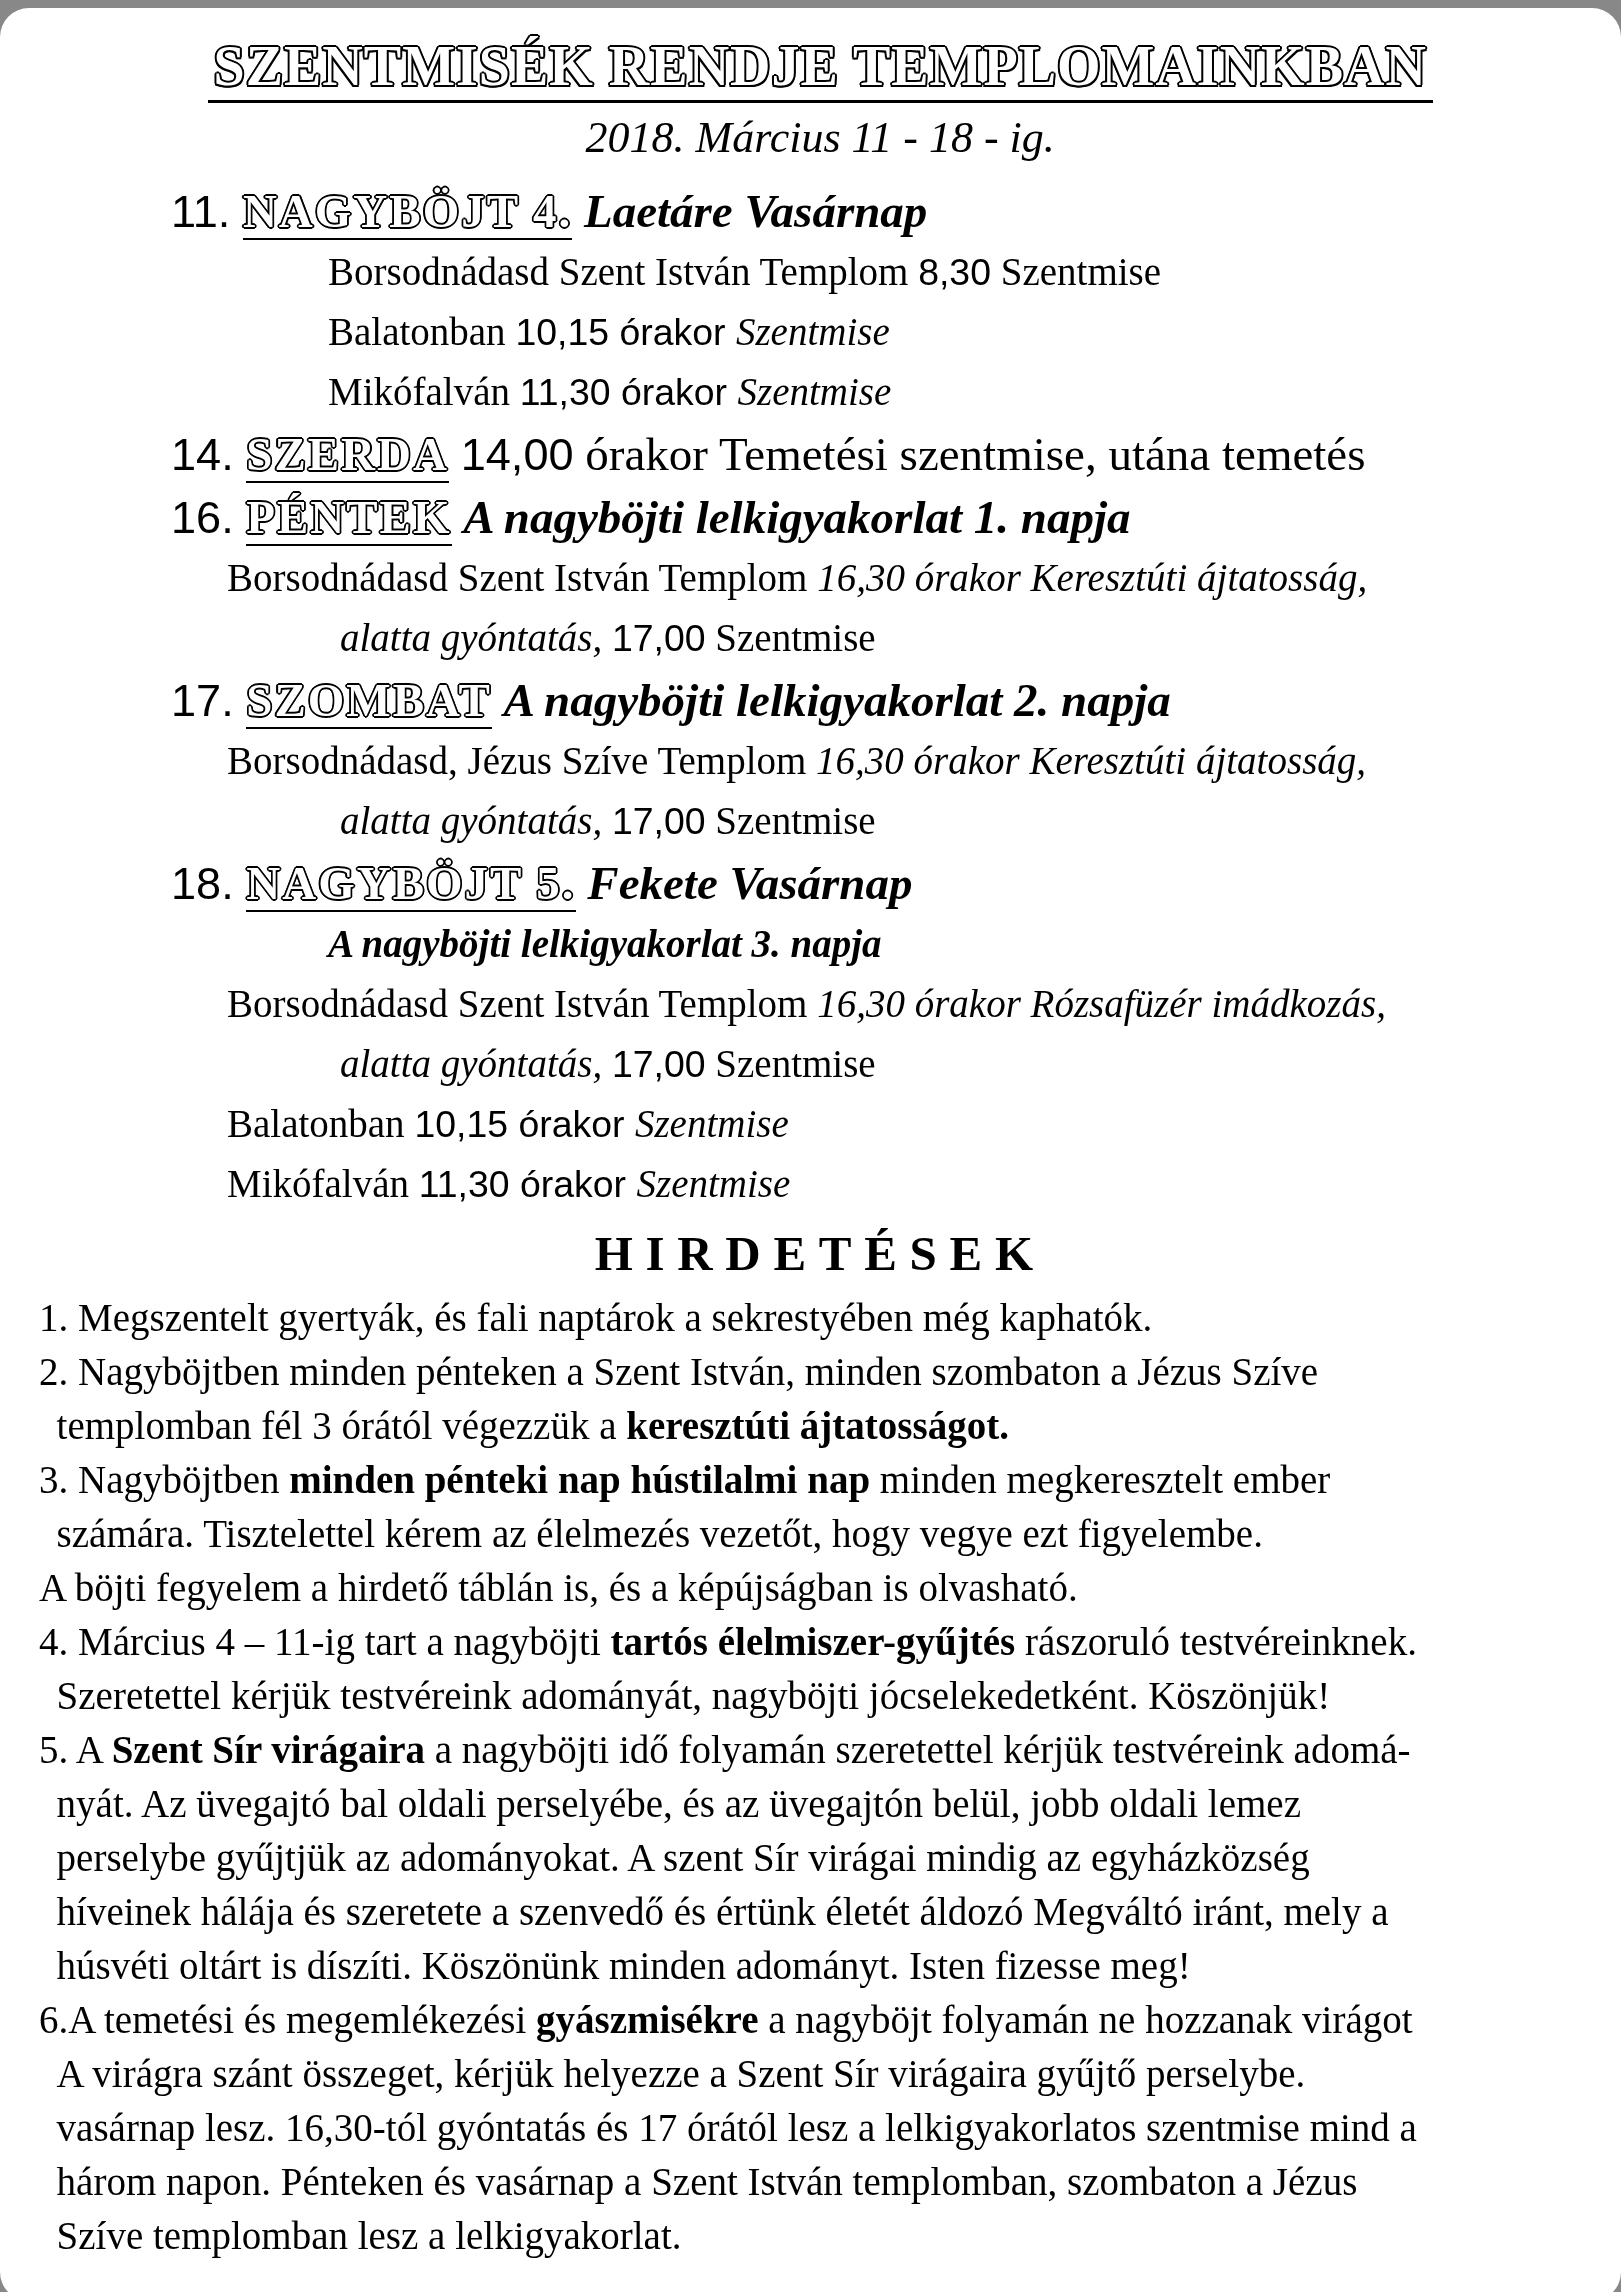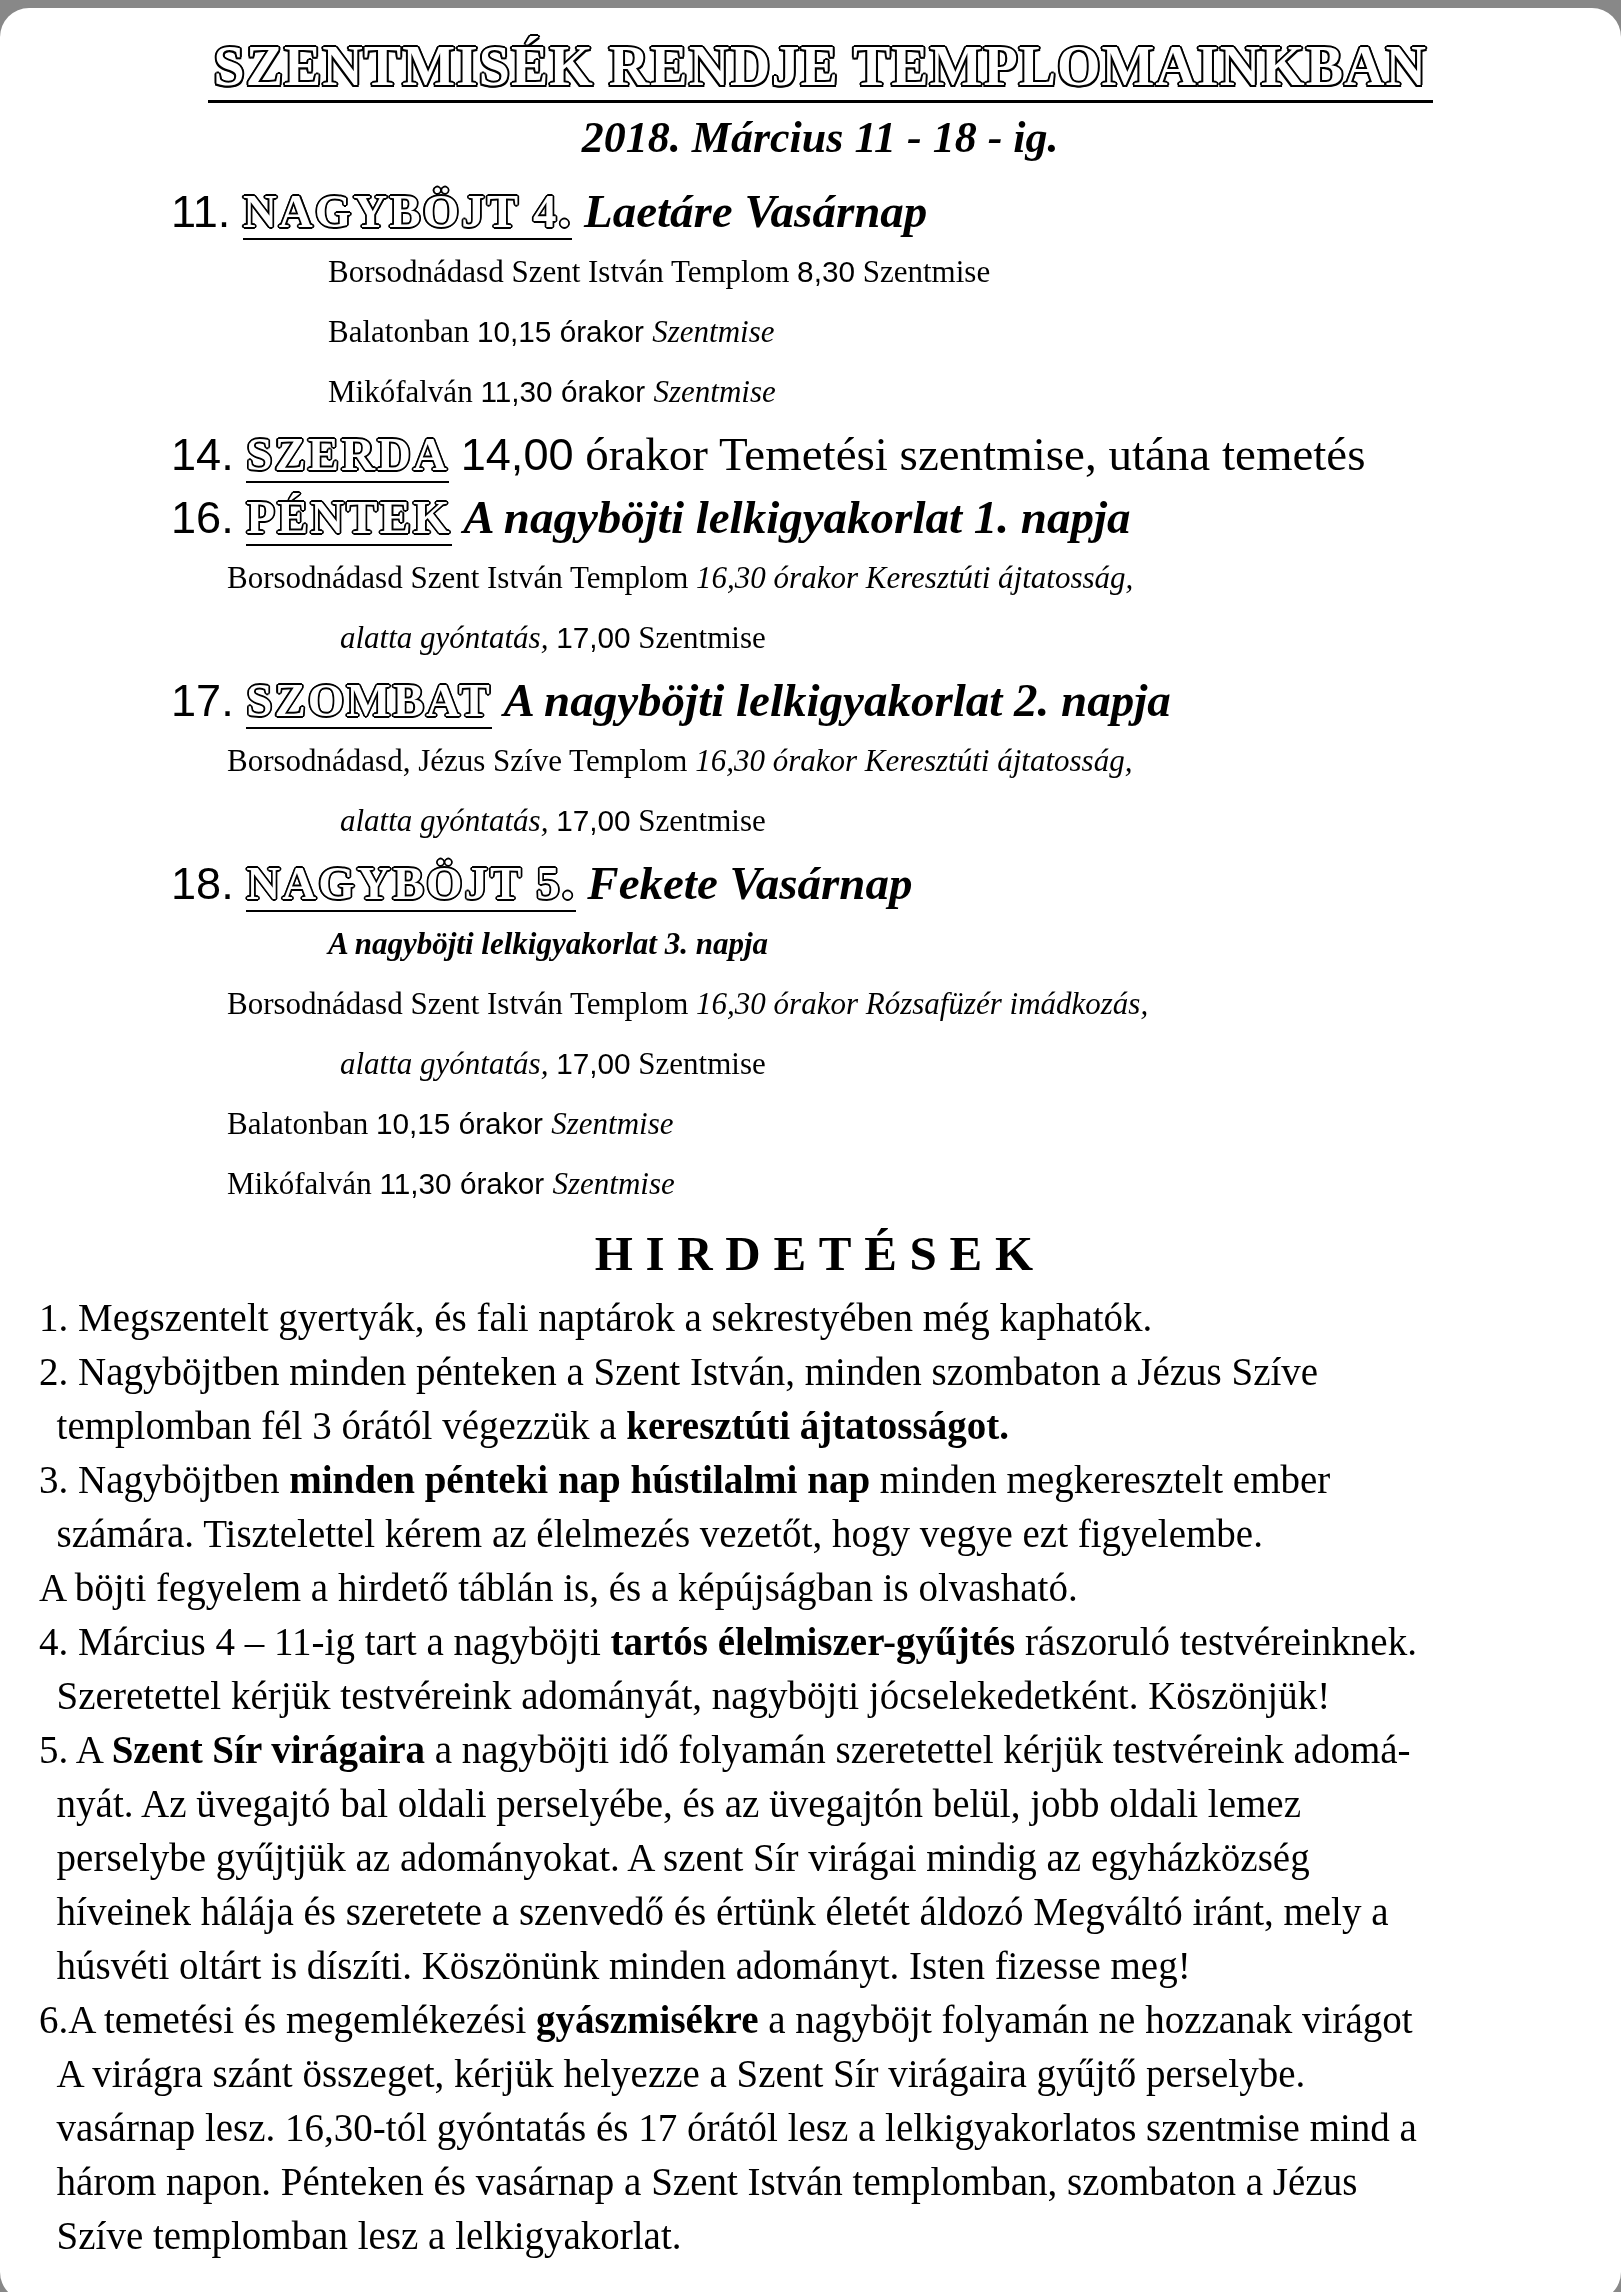--- a/index.html
+++ b/index.html
@@ -10,26 +10,26 @@
   }
   .doc-title { text-align:center; font-size:56px; font-weight:bold; letter-spacing:1px; line-height:65px; }
   .doc-title .engraved-wrap {
     display:inline-block; border-bottom:3.9px solid #000; padding:0 5.9px 1px 5.9px;
   }
   .engraved {
     color:#fff;
     text-shadow: 2px 0 0 #000, -2px 0 0 #000, 0 2px 0 #000, 0 -2px 0 #000,
                  1.5px 1.5px 0 #000, -1.5px -1.5px 0 #000, 1.5px -1.5px 0 #000, -1.5px 1.5px 0 #000;
   }
-  .doc-subtitle { text-align:center; font-size:44px; font-style:italic; margin-top:7.8px; line-height:55px;font-weight:bold; }
+  .doc-subtitle { text-align:center; font-size:44px; font-style:italic; margin-top:7.8px; line-height:55px; }
 
   .schedule { margin-top:15.7px; }
   .entry { margin-bottom:2px; }
   .sched-header { margin-left:132px; font-size:47px; line-height:60px; }
-  .sched-line { font-size:31px; line-height:60px; }
+  .sched-line { font-size:39px; line-height:60px; }
   .ind-a { margin-left:289px; }
   .ind-b { margin-left:188px; }
   .ind-c { margin-left:301px; }
 
   .r-num  { font-family:"Liberation Sans", sans-serif; font-size:0.96em; }
   .r-sans { font-family:"Liberation Sans", sans-serif; font-size:0.96em; }
   .r-it   { font-style:italic; }
   .r-bi   { font-weight:bold; font-style:italic; }
   .r-b    { font-weight:bold; }
   .r-serif{ }

